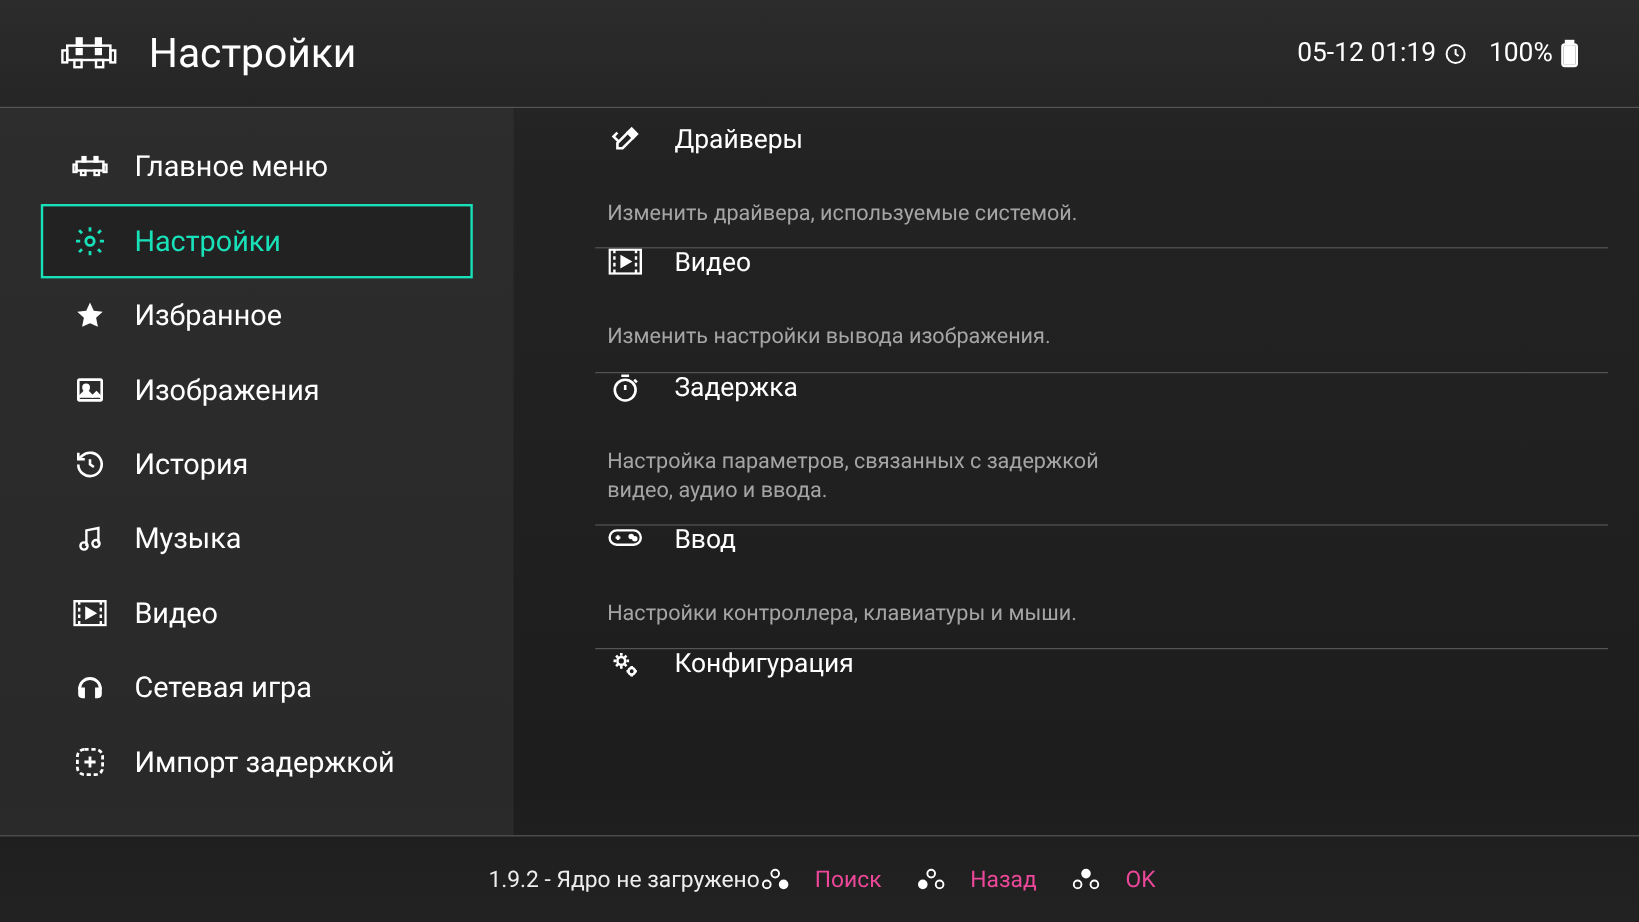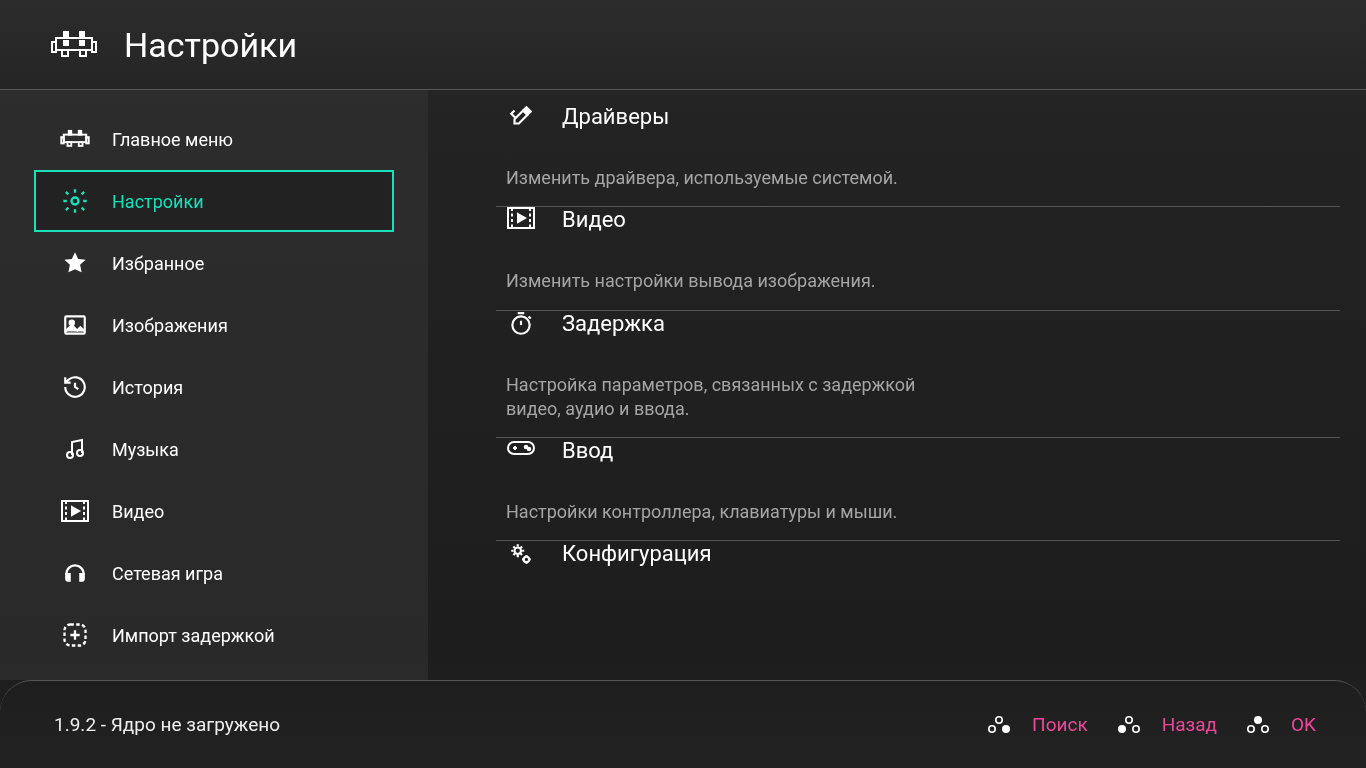--- a/index.html
+++ b/index.html
@@ -10,32 +10,32 @@
   .header { height: 90px; display: flex; align-items: center; justify-content: space-between; padding: 0 50px 0 50px; border-bottom: 1px solid #555; }
   .header-left { display: flex; align-items: center; gap: 26px; }
   .header-title { font-size: 34px; font-weight: 400; color: #fff; }
   .header-right { display: flex; align-items: center; gap: 18px; font-size: 22px; color: #fff; }
   .clock-group { display: flex; align-items: center; gap: 6px; }
   .batt-group { display: flex; align-items: center; gap: 6px; }
 
   
   .body { flex: 1; display: flex; min-height: 0; }
   .sidebar { width: 428px; background: rgba(54,54,54,0.5); padding: 18px 0 18px 0; }
-  .side-item { display: flex; align-items: center; gap: 22px; height: 62px; padding: 0 0 0 64px; font-size: 18px; color: #fff; cursor: pointer; border: 2px solid transparent; margin: 0 34px 0 34px; }
+  .side-item { display: flex; align-items: center; gap: 22px; height: 62px; padding: 0 0 0 64px; font-size: 24px; color: #fff; cursor: pointer; border: 2px solid transparent; margin: 0 34px 0 34px; }
   .side-item.selected { border: 2px solid #18e0b9; background: #222; color: #18e0b9; }
   .side-item .ic { width: 30px; height: 30px; display: flex; align-items: center; justify-content: center; margin-left: -40px; }
 
   .main { flex: 1; padding: 14px 26px 0 68px; overflow: hidden; }
   .main-section { border-bottom: 1px solid #555; }
   .main-row { display: flex; align-items: flex-start; gap: 26px; height: 52px; padding: 0 10px; font-size: 22px; color: #fff; cursor: pointer; }
   .main-row .mic { width: 30px; display: flex; justify-content: center; }
   .main-desc { color: #a5a5a5; font-size: 18px; padding: 10px 10px 16px 10px; line-height: 1.35; max-width: 460px; }
 
   
-  .footer { height: 88px; border-top: 1px solid #555; display: flex; align-items: center; justify-content: space-between; padding: 0 50px 0 54px; font-size: 19px; border-radius: 32px; }
+  .footer { height: 72px; border-top: 1px solid #555; display: flex; align-items: center; justify-content: center; padding: 0 50px 0 54px; font-size: 19px; }
   .footer-left { color: #eee; }
   .footer-right { display: flex; align-items: center; gap: 28px; }
   .hint { display: flex; align-items: center; gap: 20px; color: #ec4899; font-size: 19px; }
 
   svg { display: block; }
   .accent { color: #18e0b9; }
 </style>
 </head>
 <body>
 
@@ -49,20 +49,37 @@
         <rect x="14" y="4" width="4" height="6" fill="#fff"></rect>
         <rect x="30" y="4" width="4" height="6" fill="#fff"></rect>
         <rect x="12" y="22" width="6" height="6"></rect>
         <rect x="30" y="22" width="6" height="6"></rect>
         <rect x="14" y="13" width="4" height="4" fill="#fff"></rect>
         <rect x="30" y="13" width="4" height="4" fill="#fff"></rect>
       </svg>
     </span>
     <span class="header-title">Настройки</span>
   </div>
+  <div class="header-right">
+    <span class="clock-group">
+      <span>05-12 01:19</span>
+      <svg width="20" height="20" viewBox="0 0 24 24" fill="none" stroke="#fff" stroke-width="2">
+          <circle cx="12" cy="12" r="9"></circle>
+          <path d="M12 7v5l3 2"></path>
+        </svg>
+    </span>
+    <span class="batt-group">
+      <span>100%</span>
+      <svg width="16" height="24" viewBox="0 0 16 24" fill="none" stroke="#fff" stroke-width="2">
+          <rect x="2" y="4" width="12" height="18" rx="2"></rect>
+          <rect x="5" y="1" width="6" height="3" fill="#fff"></rect>
+          <rect x="4" y="6" width="8" height="14" fill="#fff"></rect>
+        </svg>
+    </span>
+  </div>
 </div>
 
 <div class="body">
 
   <div class="sidebar">
 
     <div class="side-item">
       <span class="ic">
         <svg width="30" height="22" viewBox="0 0 48 34" fill="none" stroke="#fff" stroke-width="3">
           <rect x="6" y="10" width="36" height="12"></rect>

